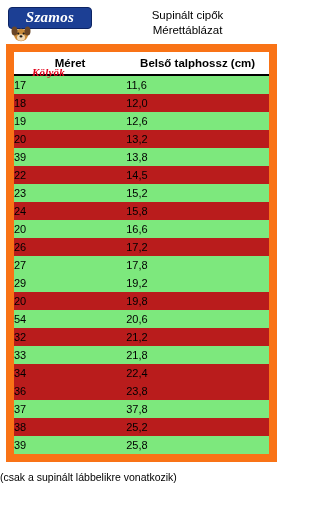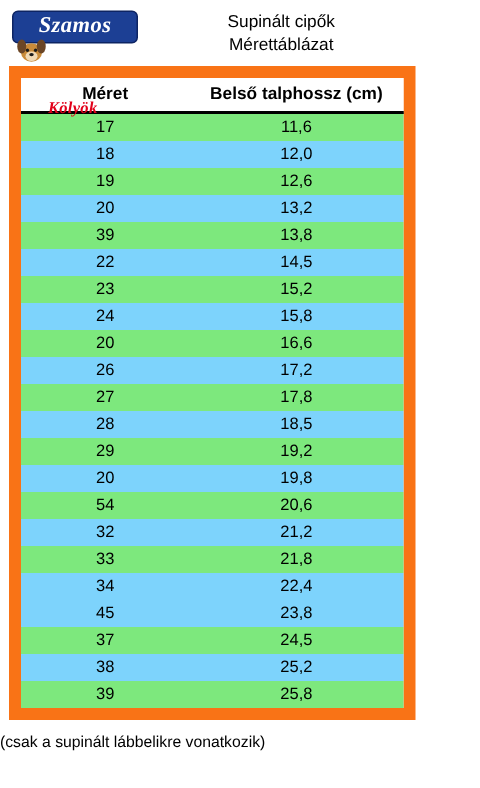--- a/index.html
+++ b/index.html
@@ -106,30 +106,30 @@
     font-weight: bold;
     color: #000000;
     padding: 5px 0 5px 0;
     border-bottom: 2px solid #000000;
     text-align: center;
     background: #ffffff;
   }
   table.size-table td {
     font-size: 11px;
     color: #000000;
-    text-align: center;
+    text-align: left;
     padding: 1px 0;
     height: 16px;
     line-height: 14px;
   }
   table.size-table tr.alt td {
     background: #7de87d;
   }
   table.size-table tr.plain td {
-    background: #7dd3fc;
+    background: #b91c1c;
   }
   col.c1 { width: 44%; }
   col.c2 { width: 56%; }
   
   .footnote {
     font-size: 10.5px;
     color: #000000;
     padding-top: 9px;
   }
 </style>
@@ -213,24 +213,20 @@
             <td>16,6</td>
           </tr>
           <tr class="plain">
             <td>26</td>
             <td>17,2</td>
           </tr>
           <tr class="alt">
             <td>27</td>
             <td>17,8</td>
           </tr>
-          <tr class="plain">
-            <td>28</td>
-            <td>18,5</td>
-          </tr>
           <tr class="alt">
             <td>29</td>
             <td>19,2</td>
           </tr>
           <tr class="plain">
             <td>20</td>
             <td>19,8</td>
           </tr>
           <tr class="alt">
             <td>54</td>
@@ -242,26 +238,26 @@
           </tr>
           <tr class="alt">
             <td>33</td>
             <td>21,8</td>
           </tr>
           <tr class="plain">
             <td>34</td>
             <td>22,4</td>
           </tr>
           <tr class="plain">
-            <td>45</td>
+            <td>36</td>
             <td>23,8</td>
           </tr>
           <tr class="alt">
             <td>37</td>
-            <td>24,5</td>
+            <td>37,8</td>
           </tr>
           <tr class="plain">
             <td>38</td>
             <td>25,2</td>
           </tr>
           <tr class="alt">
             <td>39</td>
             <td>25,8</td>
           </tr>
         </tbody>

